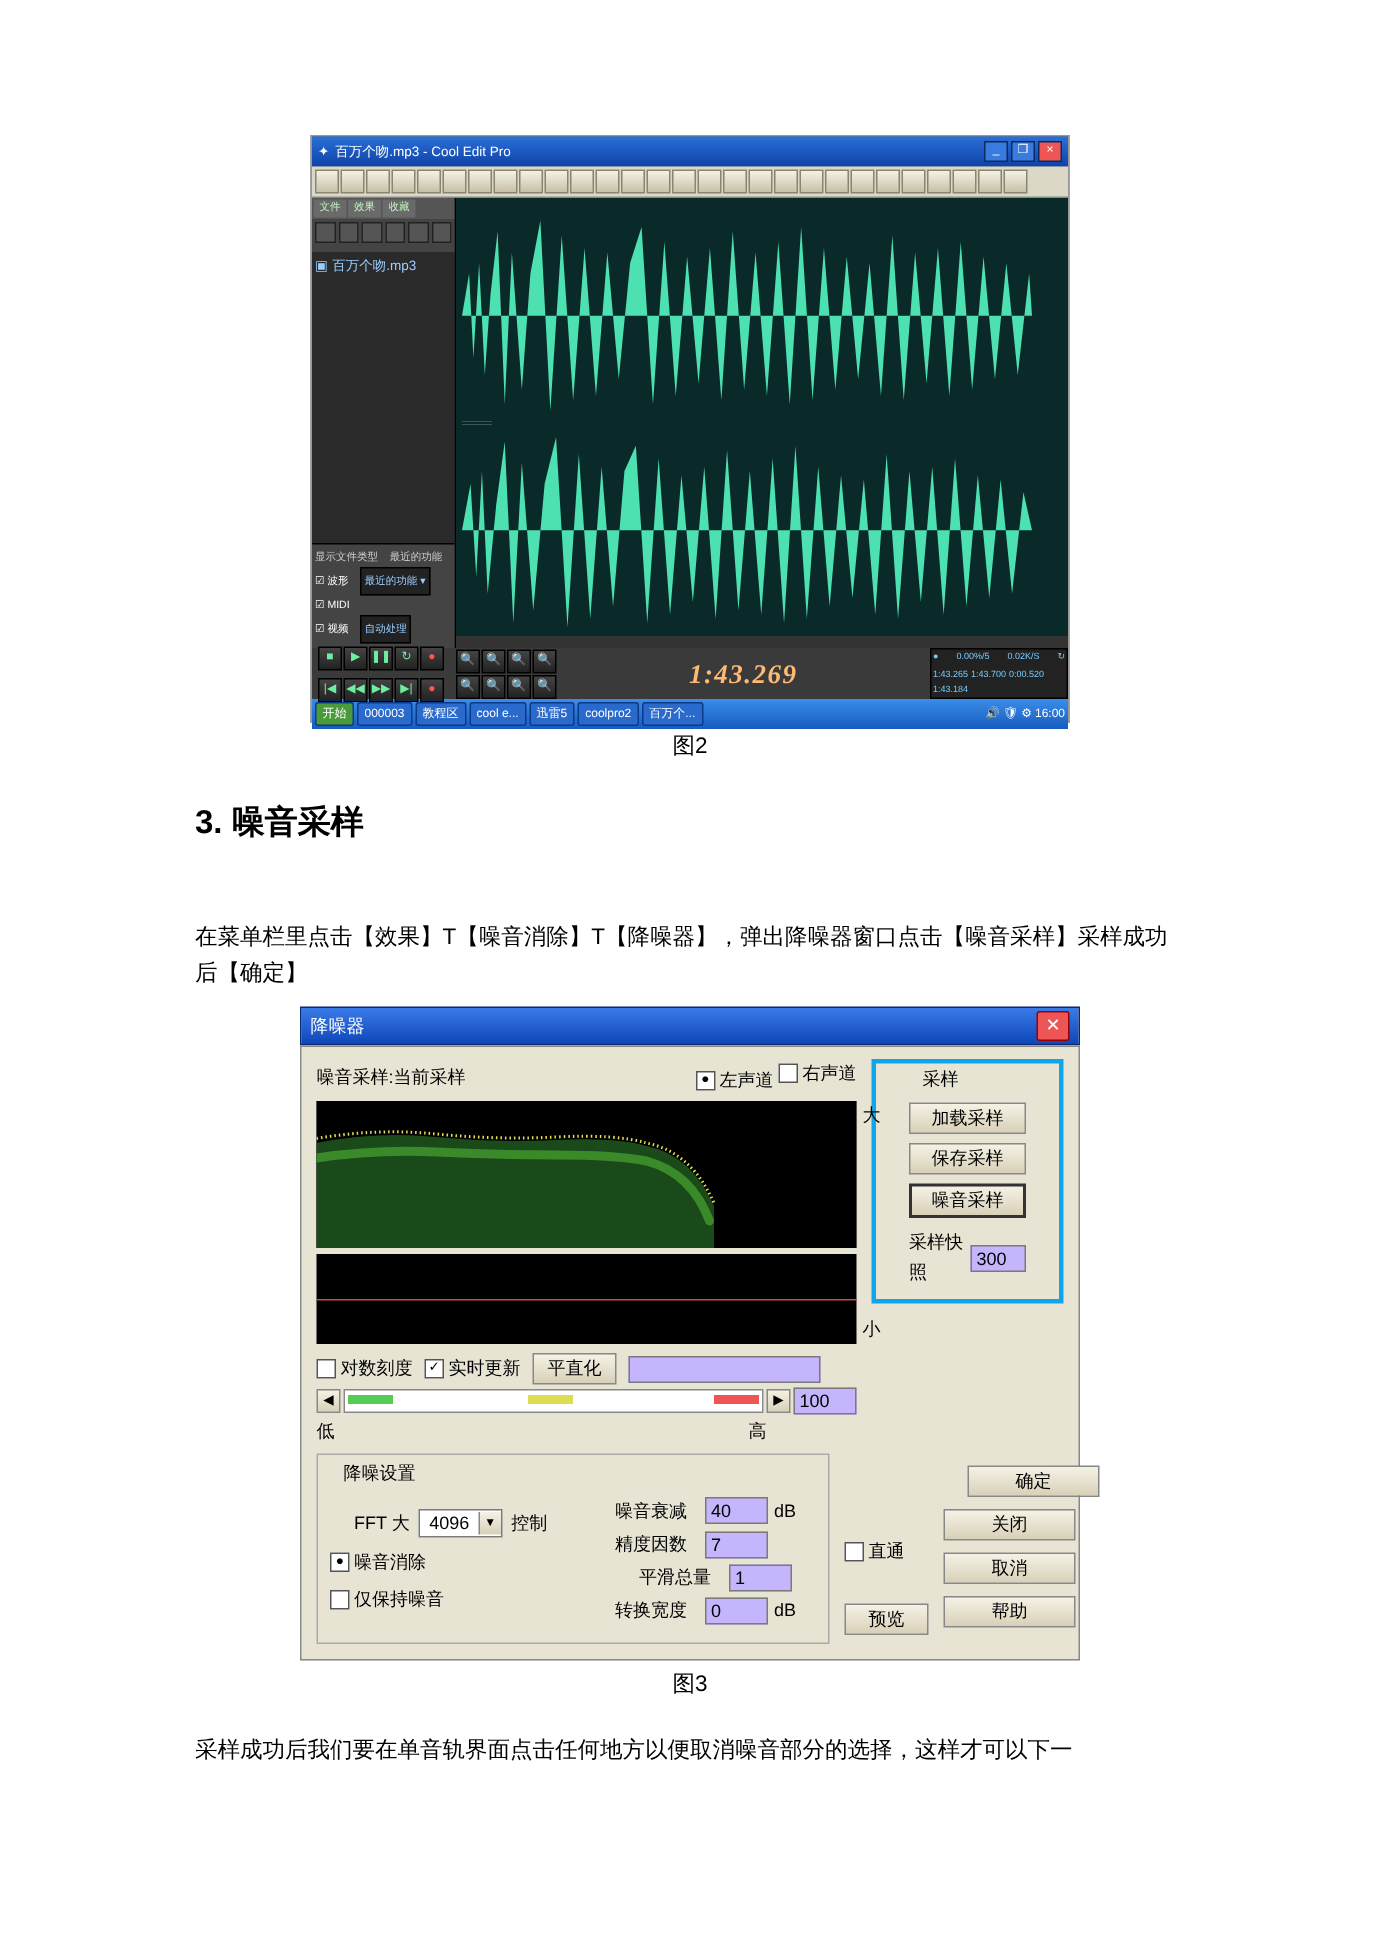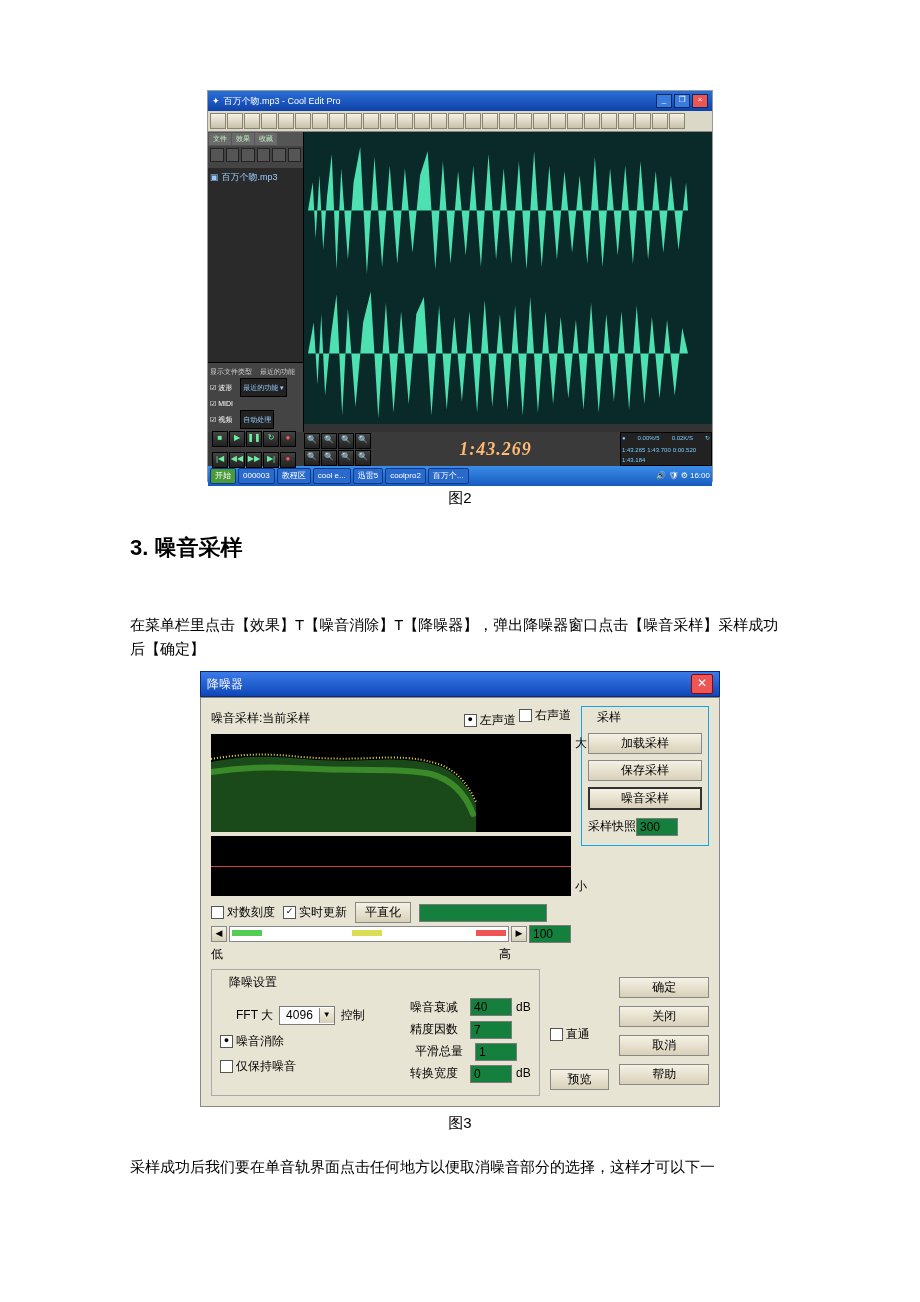--- a/index.html
+++ b/index.html
@@ -55,21 +55,21 @@
   .dlg-body{background:#e8e4d4;border:1px solid #888;padding:8px 10px 10px;color:#000}
   .row{display:flex;align-items:center}
   .spec{height:98px;background:#000;margin:4px 0;position:relative}
   .spec svg{position:absolute;inset:0;width:100%;height:100%}
   .env{height:60px;background:#000;margin:0 0 6px;position:relative}
   .env .line{position:absolute;left:0;right:0;top:50%;height:1px;background:#c44}
   .chk{display:inline-flex;align-items:center;gap:3px}
   .chk .box{width:11px;height:11px;background:#fff;border:1px solid #555;font-size:9px;line-height:9px;text-align:center;color:#000}
   .btn{background:linear-gradient(#f5f2e5,#d8d0b8);border:1px solid #888;padding:1px 8px;font-size:12px;min-width:56px;text-align:center}
   .btn.emph{border:2px solid #333}
-  .inp{background:#15803d;border:1px solid #7a7a7a;padding:0 3px;font-size:12px;height:16px;line-height:16px}
+  .inp{background:#c4b5fd;border:1px solid #7a7a7a;padding:0 3px;font-size:12px;height:16px;line-height:16px}
   .slider{display:flex;align-items:center;gap:2px;margin:2px 0}
   .slider .track{flex:1;height:14px;background:#fff;border:1px solid #888;position:relative;overflow:hidden}
   .slider .seg{position:absolute;top:3px;height:6px}
   .slider .arr{width:14px;height:14px;background:linear-gradient(#f5f2e5,#d8d0b8);border:1px solid #888;text-align:center;font-size:9px;line-height:12px}
   .fieldset-label{position:relative;top:-3px;background:#e8e4d4;padding:0 3px;margin-left:6px}
   .fs{border:1px solid #aaa;padding:6px 8px 8px;margin-top:4px}
   .sel{background:#fff;border:1px solid #7a7a7a;height:17px;display:inline-flex;align-items:center}
   .sel .dd{width:14px;height:15px;background:linear-gradient(#f5f2e5,#d8d0b8);border-left:1px solid #888;text-align:center;font-size:8px;line-height:14px}
   .right-col{width:90px}
   .sidelbl{position:absolute;right:-16px;font-size:12px}
@@ -303,21 +303,21 @@
             </div>
             <div class="arr">▶</div>
             <span class="inp" style="width:34px">100</span>
           </div>
           <div class="row" style="justify-content:space-between">
             <span>低</span>
             <span style="margin-right:60px">高</span>
           </div>
         </div>
         <div style="width:128px;margin-left:10px">
-          <div style="border:1px solid #0ea5e9;padding:4px 6px 8px">
+          <div style="border:3px solid #0ea5e9;padding:4px 22px 8px">
             <span class="fieldset-label">采样</span>
             <button class="btn" style="width:100%;margin:3px 0">加载采样</button>
             <button class="btn" style="width:100%;margin:3px 0">保存采样</button>
             <button class="btn emph" style="width:100%;margin:3px 0">噪音采样</button>
             <div class="row" style="gap:0;margin-top:4px">
               <span>采样快照</span>
               <span class="inp" style="width:34px">300</span>
             </div>
           </div>
         </div>
@@ -348,41 +348,41 @@
             <div>
               <div class="row" style="gap:4px;margin:3px 0">
                   <span style="width:56px">噪音衰减</span>
                   <span class="inp" style="width:34px">40</span>
                   <span>dB</span>
                 </div>
               <div class="row" style="gap:4px;margin:3px 0">
                   <span style="width:56px">精度因数</span>
                   <span class="inp" style="width:34px">7</span>
                 </div>
-              <div class="row" style="gap:4px;margin:3px 5px">
+              <div class="row" style="gap:4px;margin:3px 16px">
                   <span style="width:56px">平滑总量</span>
                   <span class="inp" style="width:34px">1</span>
                 </div>
               <div class="row" style="gap:4px;margin:3px 0">
                   <span style="width:56px">转换宽度</span>
                   <span class="inp" style="width:34px">0</span>
                   <span>dB</span>
                 </div>
             </div>
           </div>
         </div>
         <div style="width:60px;padding-top:60px">
           <label class="chk">
               <span class="box"></span>
               <span>直通</span>
             </label>
           <button class="btn" style="width:100%;margin-top:22px">预览</button>
         </div>
         <div class="right-col" style="padding-top:8px">
-          <button class="btn" style="width:100%;margin:4px 0">确定</button>
+          <button class="btn" style="width:100%;margin:4px 16px">确定</button>
           <button class="btn" style="width:100%;margin:4px 0">关闭</button>
           <button class="btn" style="width:100%;margin:4px 0">取消</button>
           <button class="btn" style="width:100%;margin:4px 0">帮助</button>
         </div>
       </div>
     </div>
   </div>
   <div class="caption">图3</div>
 
   <p>采样成功后我们要在单音轨界面点击任何地方以便取消噪音部分的选择，这样才可以下一</p>

